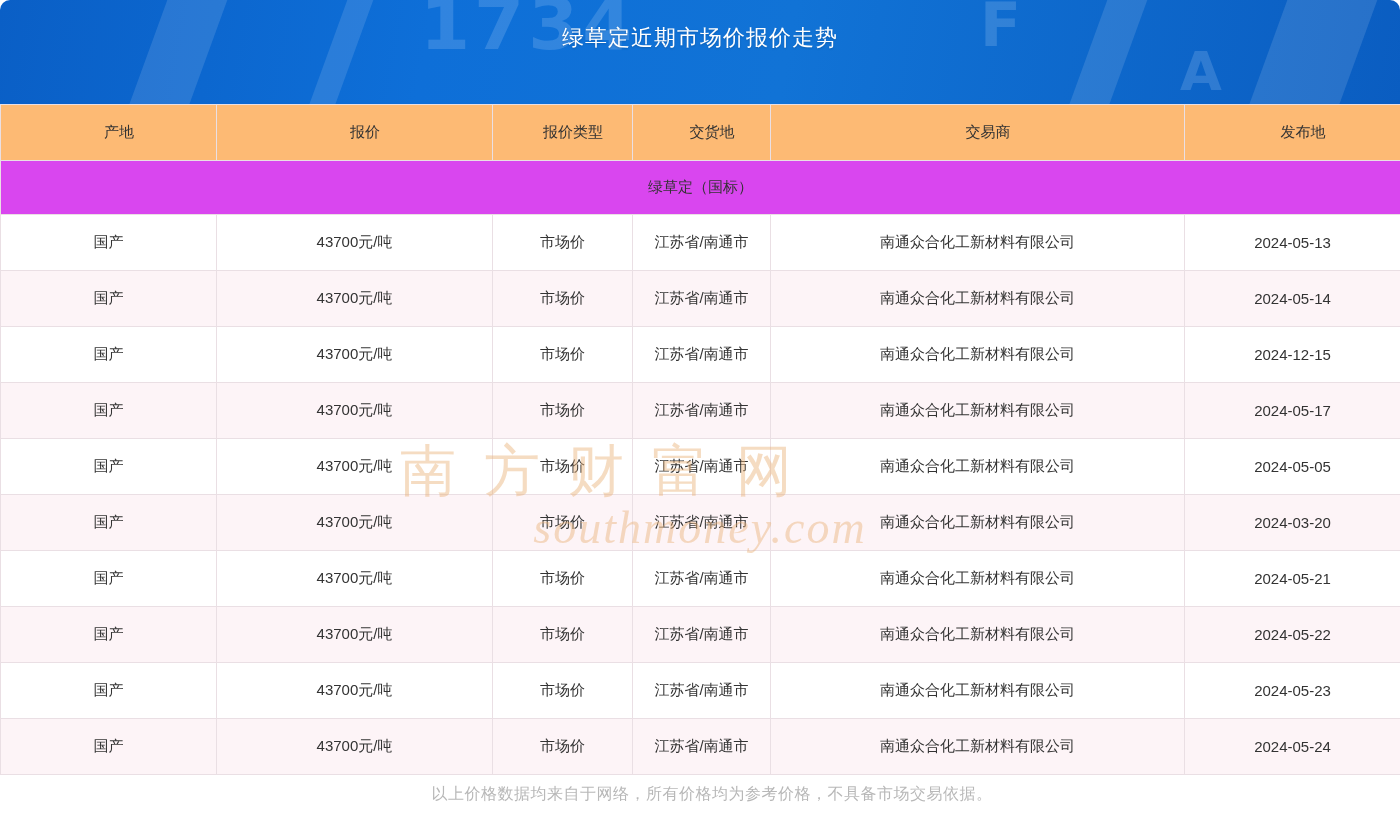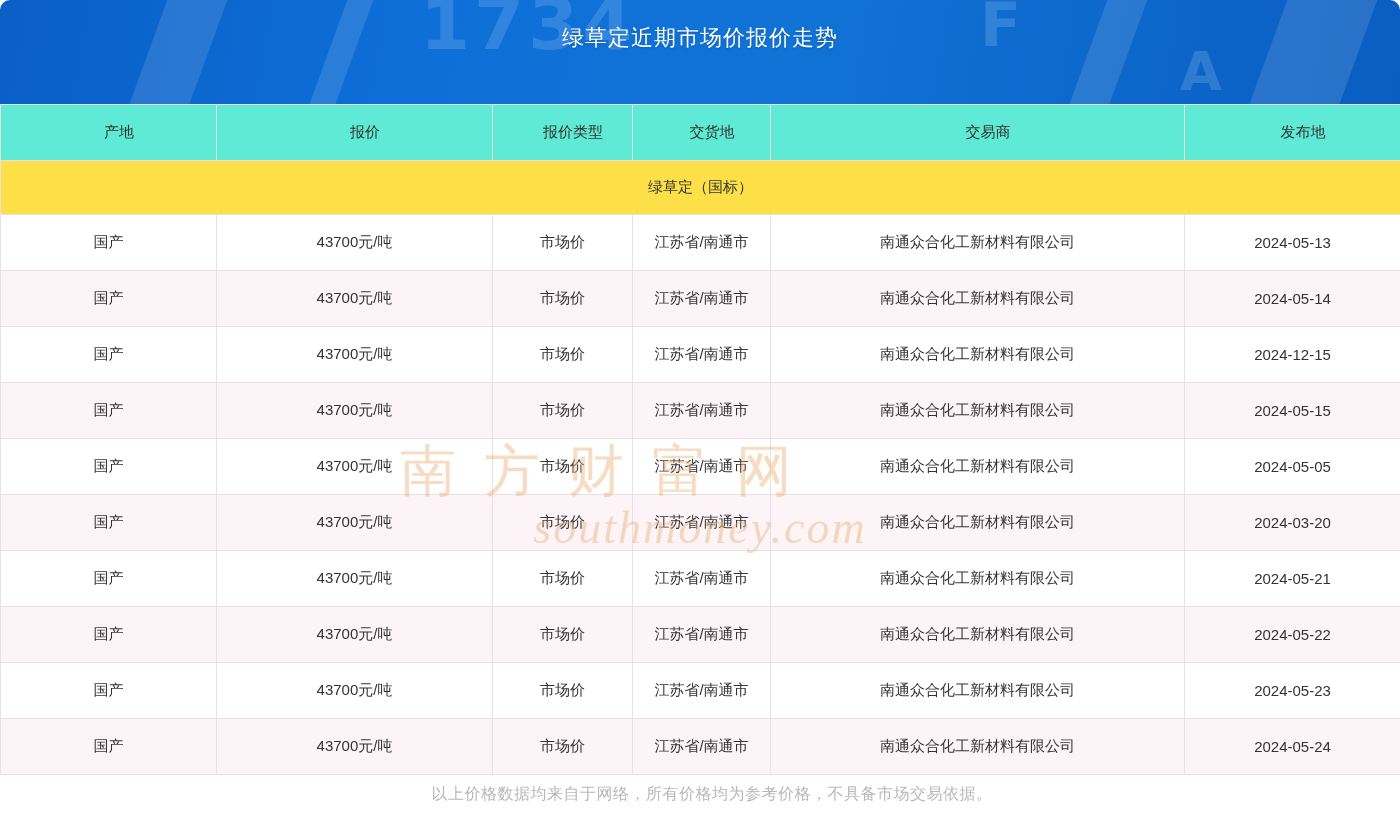--- a/index.html
+++ b/index.html
@@ -81,28 +81,28 @@
     border: 1px solid #eadfe4;
     font-size: 15px;
     color: #333333;
     text-align: center;
     font-weight: normal;
     height: 56px;
     padding: 0 4px;
     background: #ffffff;
   }
   table.price-table thead th {
-    background: #5eead4;
+    background: #fdba74;
     height: 56px;
     font-size: 15px;
     color: #333333;
     padding-left: 25px;
   }
   tr.section-row td {
-    background: #fde047;
+    background: #d946ef;
     height: 54px;
     font-size: 15px;
   }
   tr.alt td { background: #fdf4f7; }
   .col-origin   { width: 216px; }
   .col-price    { width: 276px; }
   .col-type     { width: 140px; }
   .col-delivery { width: 138px; }
   .col-trader   { width: 414px; }
   .col-pub      { width: 216px; }
@@ -208,21 +208,21 @@
           <td>江苏省/南通市</td>
           <td>南通众合化工新材料有限公司</td>
           <td>2024-12-15</td>
         </tr>
         <tr class="alt">
           <td>国产</td>
           <td>43700元/吨</td>
           <td>市场价</td>
           <td>江苏省/南通市</td>
           <td>南通众合化工新材料有限公司</td>
-          <td>2024-05-15</td>
+          <td>2024-05-17</td>
         </tr>
         <tr>
           <td>国产</td>
           <td>43700元/吨</td>
           <td>市场价</td>
           <td>江苏省/南通市</td>
           <td>南通众合化工新材料有限公司</td>
           <td>2024-05-05</td>
         </tr>
         <tr class="alt">

